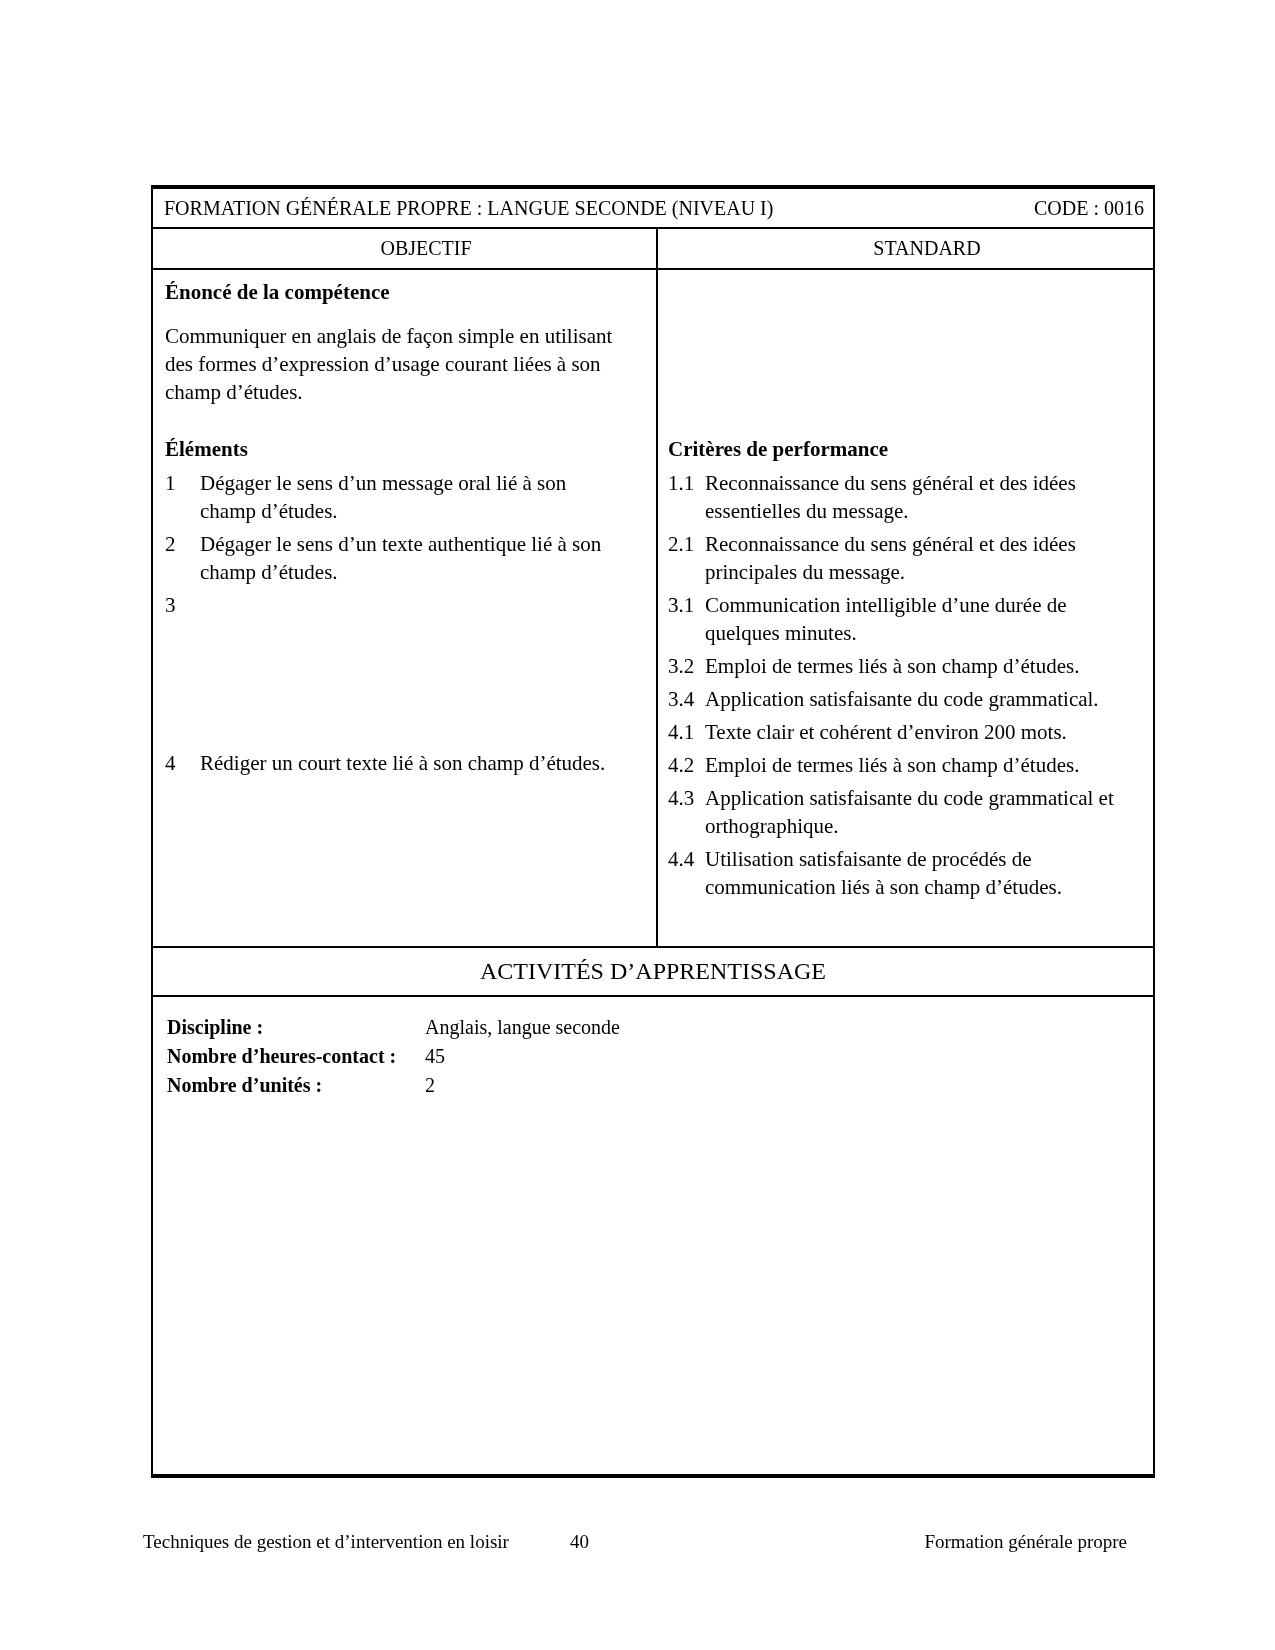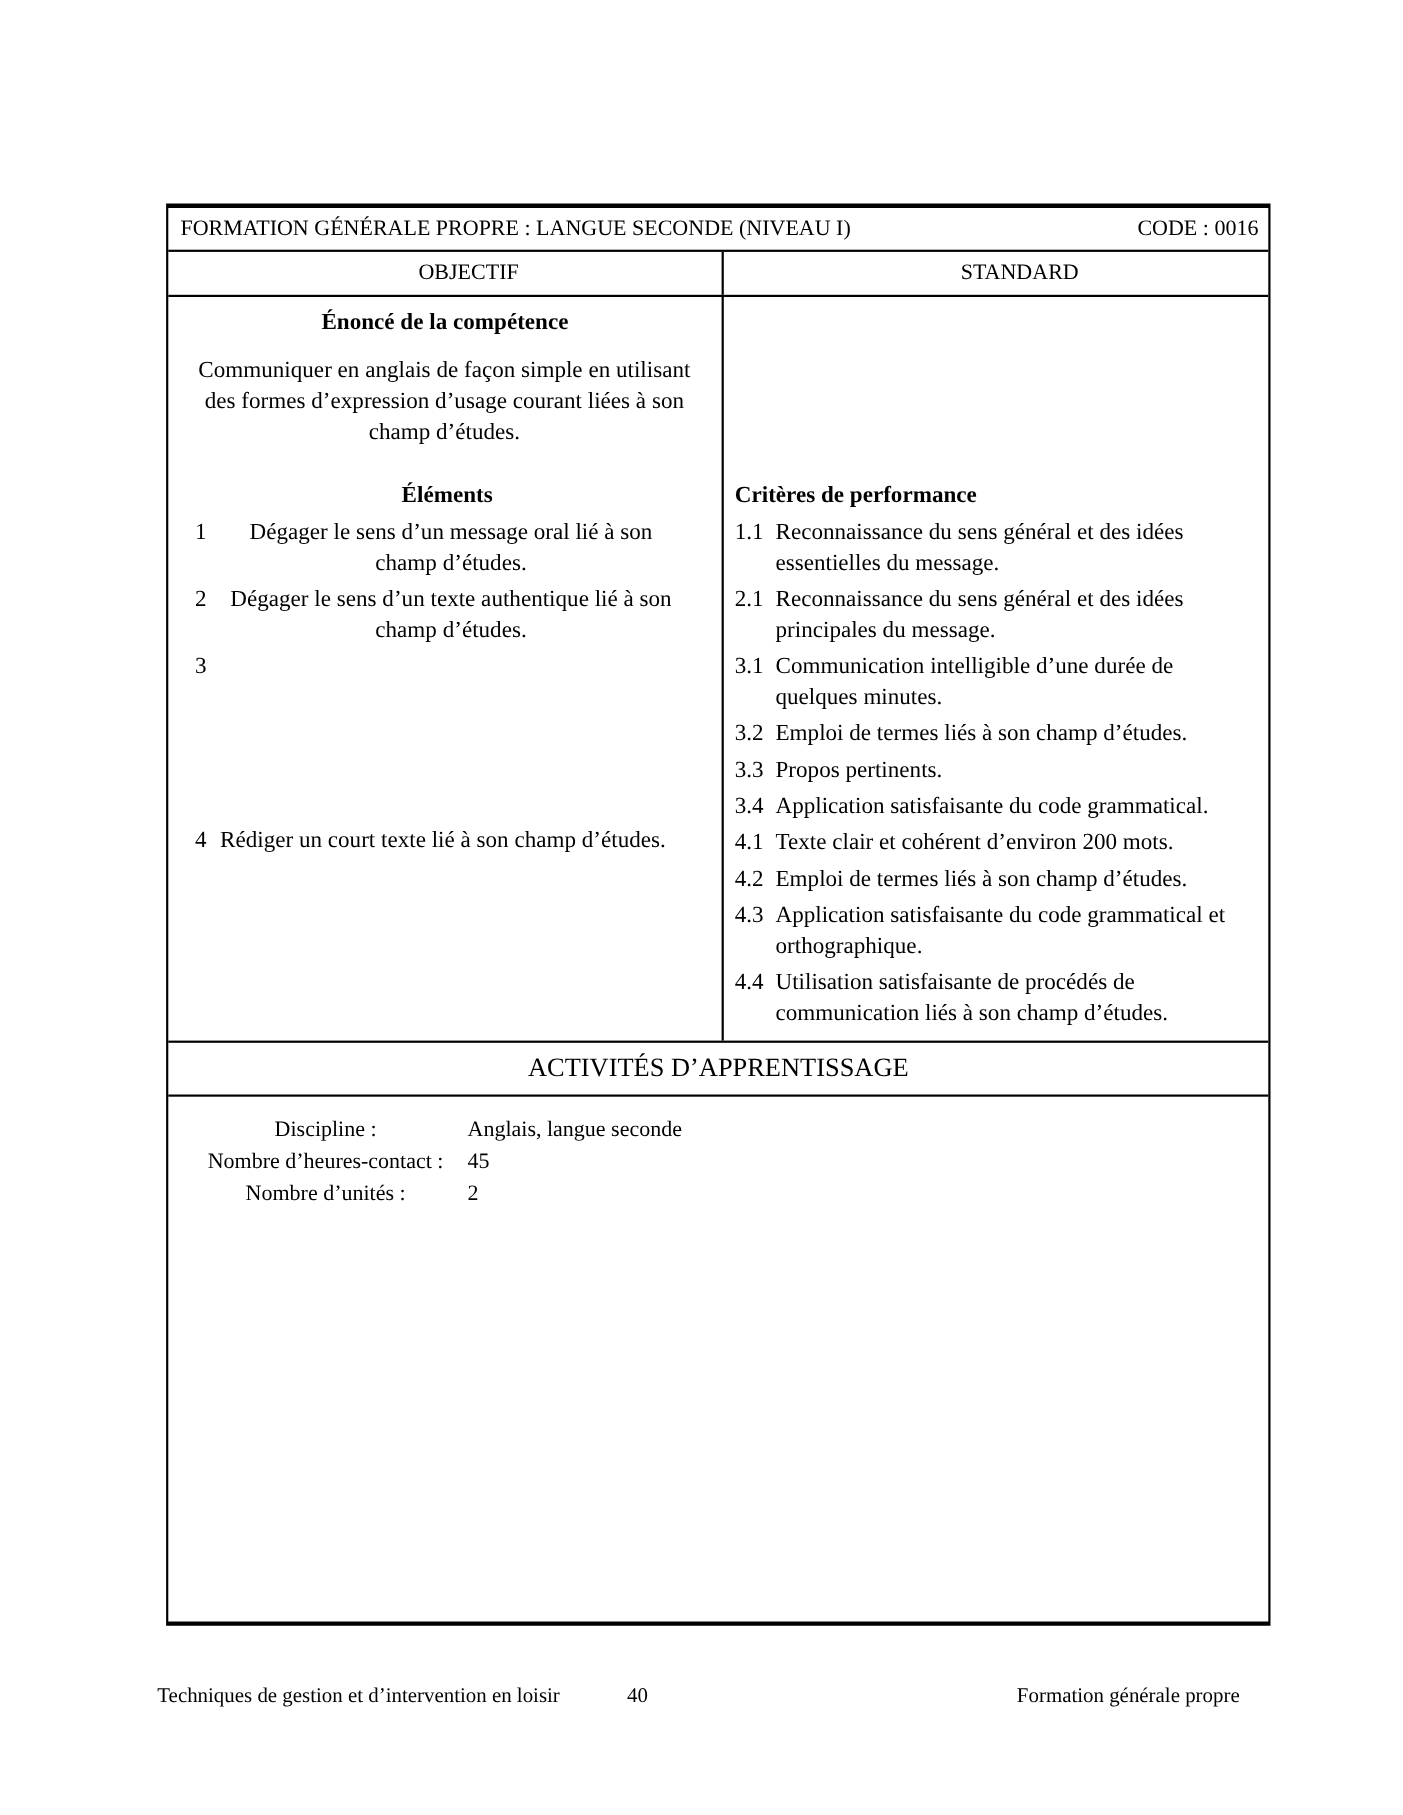--- a/index.html
+++ b/index.html
@@ -52,21 +52,21 @@
     justify-content:center;
     padding-left:43px;
   }
   
   .body-row{
     height:678px;
     border-bottom:2px solid #000;
     display:flex;
     font-size:21px;
   }
-  .body-left{position:relative;text-align:center;}
+  .body-left{position:relative;}
   .body-right{position:relative;}
   .bold-heading{
     font-weight:bold;
     font-size:21px;
     line-height:28px;
   }
   .enonce-block{
     position:absolute;
     top:8px;left:12px;right:12px;
   }
@@ -111,23 +111,22 @@
   .details-row{
     flex:1;
     padding:16px 0 0 14px;
     font-size:20px;
   }
   .detail-line{
     display:flex;
     line-height:29px;
   }
   .detail-label{
-    font-weight:normal;
+    font-weight:bold;
     flex:0 0 258px;
-    text-align:center;
   }
   
   .footer{
     position:absolute;
     top:1529px;
     left:143px;
     width:984px;
     font-size:19px;
     line-height:26px;
   }
@@ -203,24 +202,20 @@
           </div>
           <div class="item">
             <span class="num">3.1</span>
             <span class="txt">Communication intelligible d’une durée de quelques minutes.</span>
           </div>
           <div class="item">
             <span class="num">3.2</span>
             <span class="txt">Emploi de termes liés à son champ d’études.</span>
           </div>
           <div class="item">
-            <span class="num">3.3</span>
-            <span class="txt">Propos pertinents.</span>
-          </div>
-          <div class="item">
             <span class="num">3.4</span>
             <span class="txt">Application satisfaisante du code grammatical.</span>
           </div>
           <div class="item">
             <span class="num">4.1</span>
             <span class="txt">Texte clair et cohérent d’environ 200 mots.</span>
           </div>
           <div class="item">
             <span class="num">4.2</span>
             <span class="txt">Emploi de termes liés à son champ d’études.</span>

